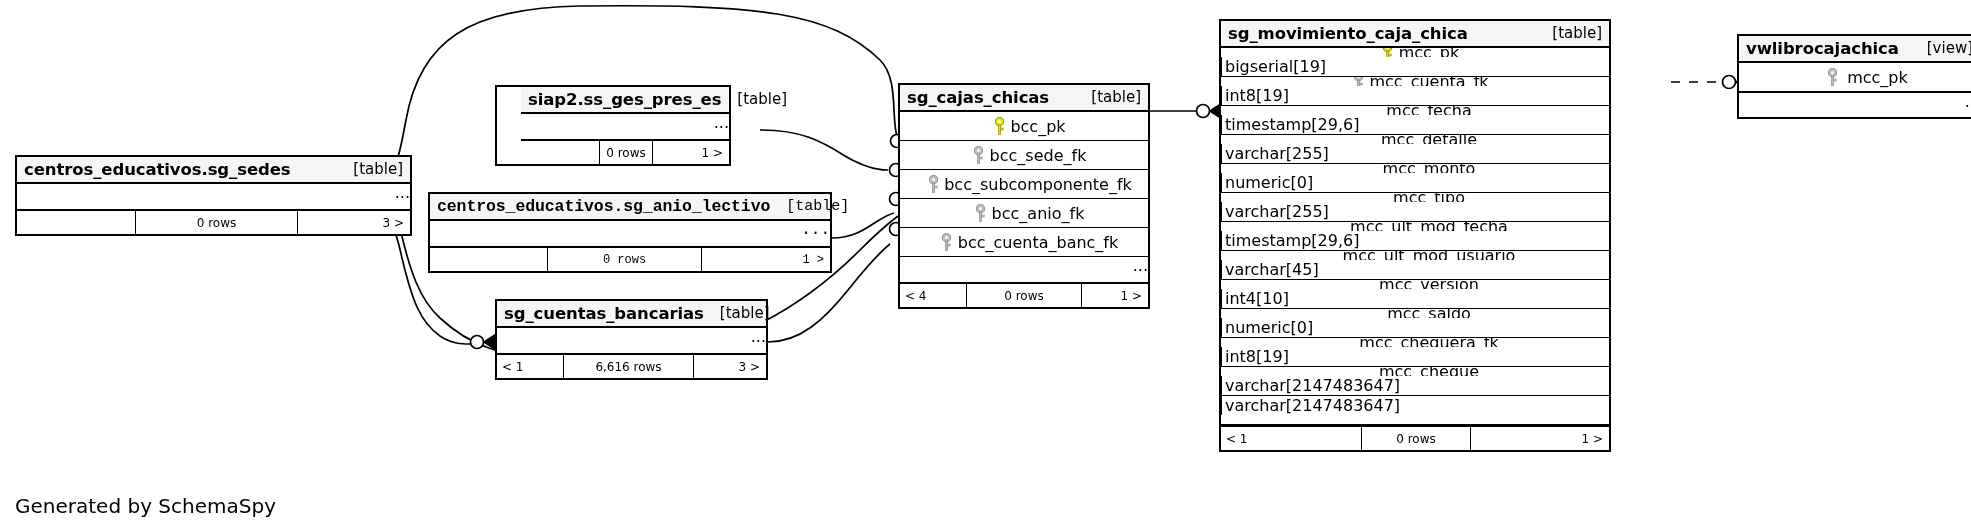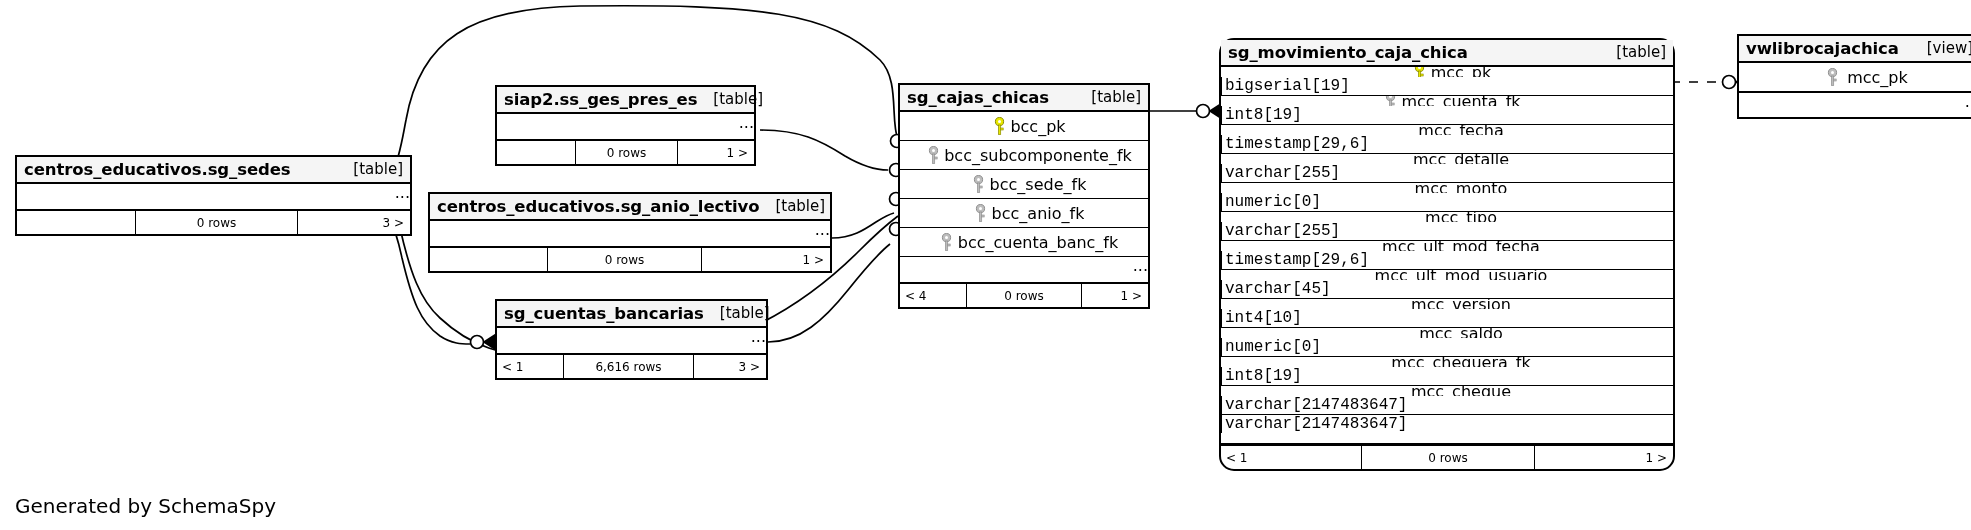--- a/index.html
+++ b/index.html
@@ -76,21 +76,20 @@
   }
   .col-type {
     flex: 0 0 auto;
     box-sizing: border-box;
     border-left: 1.5px solid #000000;
     padding-left: 3px;
     font-size: 16px;
     align-self: stretch;
     display: flex;
     align-items: center;
-    font-family: Liberation Mono, monospace;
   }
   .keyslot {
     display: inline-block;
     width: 22px;
     flex: 0 0 22px;
     text-align: center;
     line-height: 0;
   }
   .ellipsis-col {
     display: flex;
@@ -197,34 +196,34 @@
       <span class="ttype">[table]</span>
     </div>
     <div class="col ellipsis-col">...</div>
     <div class="tbl-foot">
       <div class="foot-cell foot-prev" style="width:118px;"></div>
       <div class="foot-cell foot-rows">0 rows</div>
       <div class="foot-cell foot-next" style="width:112px;">3 &gt;</div>
     </div>
   </div>
 
-  <div class="tbl" style="left:495px; top:85px; width:261px;">
+  <div class="tbl" style="left:495px; top:85px; width:236px;padding-left:24px;">
     <div class="tbl-title">
       <span class="tname">siap2.ss_ges_pres_es</span>
       <span class="ttype">[table]</span>
     </div>
     <div class="col ellipsis-col">...</div>
     <div class="tbl-foot">
       <div class="foot-cell foot-prev" style="width:78px;"></div>
       <div class="foot-cell foot-rows">0 rows</div>
       <div class="foot-cell foot-next" style="width:76px;">1 &gt;</div>
     </div>
   </div>
 
-  <div class="tbl" style="left:428px; top:192px; width:404px;">
+  <div class="tbl" style="left:428px; top:192px; width:404px;font-family:Liberation Mono, monospace;">
     <div class="tbl-title">
       <span class="tname">centros_educativos.sg_anio_lectivo</span>
       <span class="ttype">[table]</span>
     </div>
     <div class="col ellipsis-col">...</div>
     <div class="tbl-foot">
       <div class="foot-cell foot-prev" style="width:117px;"></div>
       <div class="foot-cell foot-rows">0 rows</div>
       <div class="foot-cell foot-next" style="width:128px;">1 &gt;</div>
     </div>
@@ -266,35 +265,35 @@
     <div class="col">
       <span class="col-name">
         <span class="keyslot">
           <svg width="11" height="19" viewBox="0 0 11 19">
             <circle cx="5.5" cy="4.6" r="4.1" fill="#bdbdbd" stroke="#8f8f8f" stroke-width="1"></circle>
             <circle cx="5.5" cy="4.6" r="1.5" fill="#ffffff"></circle>
             <rect x="4.4" y="8" width="2.3" height="9.5" fill="#bdbdbd" stroke="#8f8f8f" stroke-width="0.7"></rect>
             <rect x="6.4" y="11" width="2.8" height="2" fill="#bdbdbd" stroke="#8f8f8f" stroke-width="0.6"></rect>
           </svg>
         </span>
+        <span>bcc_sede_fk</span>
+      </span>
+    </div>
+
+    <div class="col">
+      <span class="col-name">
+        <span class="keyslot">
+          <svg width="11" height="19" viewBox="0 0 11 19">
+            <circle cx="5.5" cy="4.6" r="4.1" fill="#bdbdbd" stroke="#8f8f8f" stroke-width="1"></circle>
+            <circle cx="5.5" cy="4.6" r="1.5" fill="#ffffff"></circle>
+            <rect x="4.4" y="8" width="2.3" height="9.5" fill="#bdbdbd" stroke="#8f8f8f" stroke-width="0.7"></rect>
+            <rect x="6.4" y="11" width="2.8" height="2" fill="#bdbdbd" stroke="#8f8f8f" stroke-width="0.6"></rect>
+          </svg>
+        </span>
         <span>bcc_subcomponente_fk</span>
-      </span>
-    </div>
-
-    <div class="col">
-      <span class="col-name">
-        <span class="keyslot">
-          <svg width="11" height="19" viewBox="0 0 11 19">
-            <circle cx="5.5" cy="4.6" r="4.1" fill="#bdbdbd" stroke="#8f8f8f" stroke-width="1"></circle>
-            <circle cx="5.5" cy="4.6" r="1.5" fill="#ffffff"></circle>
-            <rect x="4.4" y="8" width="2.3" height="9.5" fill="#bdbdbd" stroke="#8f8f8f" stroke-width="0.7"></rect>
-            <rect x="6.4" y="11" width="2.8" height="2" fill="#bdbdbd" stroke="#8f8f8f" stroke-width="0.6"></rect>
-          </svg>
-        </span>
-        <span>bcc_sede_fk</span>
       </span>
     </div>
 
     <div class="col">
       <span class="col-name">
         <span class="keyslot">
           <svg width="11" height="19" viewBox="0 0 11 19">
             <circle cx="5.5" cy="4.6" r="4.1" fill="#bdbdbd" stroke="#8f8f8f" stroke-width="1"></circle>
             <circle cx="5.5" cy="4.6" r="1.5" fill="#ffffff"></circle>
             <rect x="4.4" y="8" width="2.3" height="9.5" fill="#bdbdbd" stroke="#8f8f8f" stroke-width="0.7"></rect>
@@ -321,21 +320,21 @@
 
     <div class="col ellipsis-col">...</div>
 
     <div class="tbl-foot">
       <div class="foot-cell foot-prev" style="width:66px;">&lt; 4</div>
       <div class="foot-cell foot-rows">0 rows</div>
       <div class="foot-cell foot-next" style="width:66px;">1 &gt;</div>
     </div>
   </div>
 
-  <div class="tbl" style="left:1219px; top:38px; width:456px;border-radius:15px;">
+  <div class="tbl" style="left:1219px; top:19px; width:392px;">
     <div class="tbl-title">
       <span class="tname">sg_movimiento_caja_chica</span>
       <span class="ttype">[table]</span>
     </div>
 
     <div class="col">
       <span class="col-name">
         <span class="keyslot">
           <svg width="11" height="19" viewBox="0 0 11 19">
             <circle cx="5.5" cy="4.6" r="4.1" fill="#e8e800" stroke="#8a8a00" stroke-width="1"></circle>

